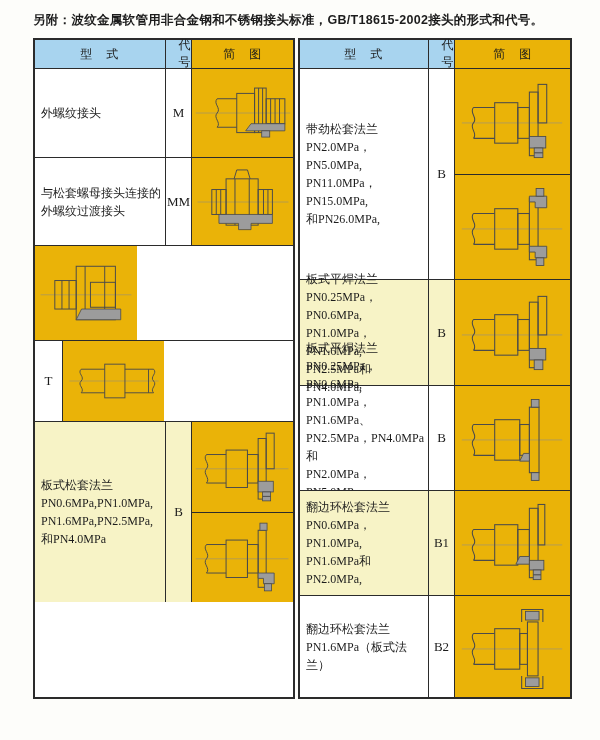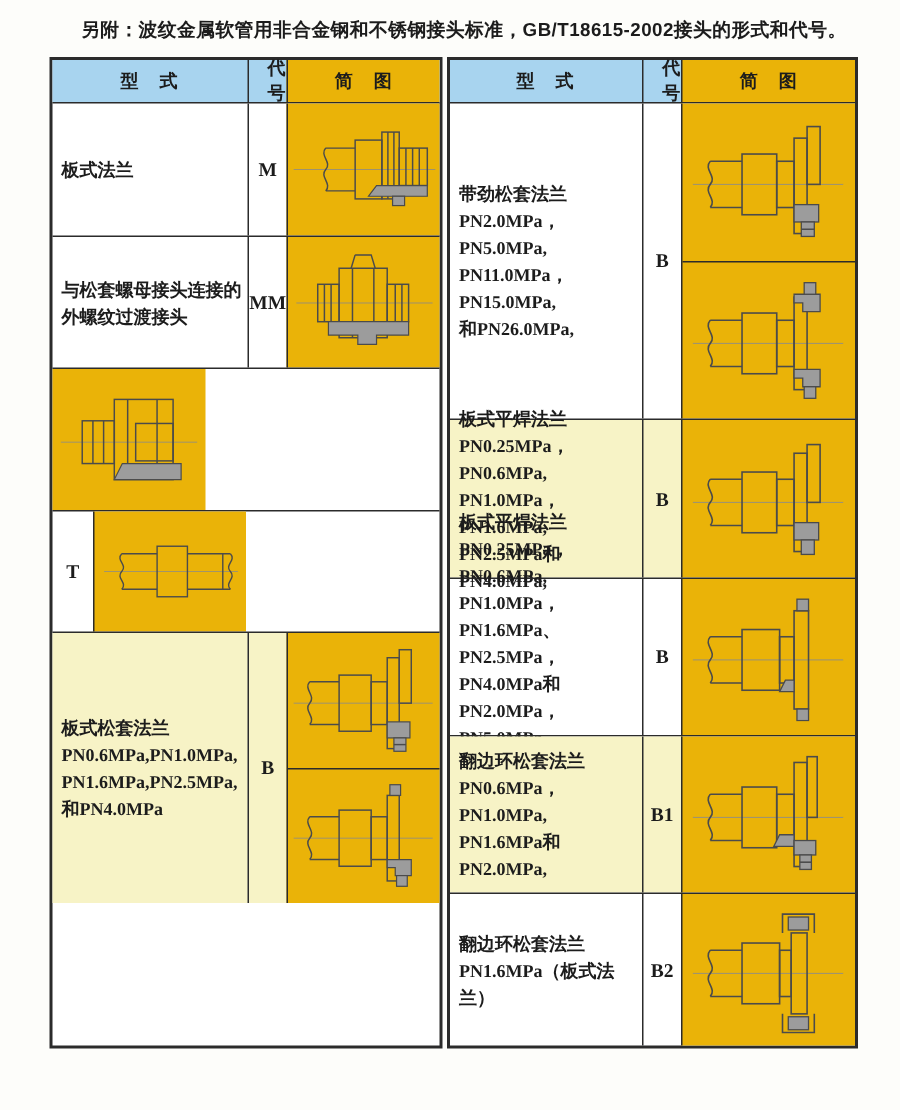--- a/index.html
+++ b/index.html
@@ -1,22 +1,22 @@
 <!DOCTYPE html>
 <html style="--header-bg: #a8d4ef; --hl: #f7f3c6; --border: #2b2b2b;"><head>
 <meta charset="utf-8">
 <style>
   :root{
     --border:#2b2b2b; --header-bg:#a8d4ef; --hl:#f7f3c6; --ink:#1c1c1c;
     --line:#4b4b4b; --gray:#9c9c9c;
   }
   *{margin:0;padding:0;box-sizing:border-box;}
   body{width:600px;height:740px;background:#fdfdfa;font-family:"Liberation Serif",serif;color:var(--ink);position:relative;overflow:hidden;}
-  .title{position:absolute;left:33px;top:12px;font-family:"Liberation Sans",sans-serif;font-size:12.5px;font-weight:600;letter-spacing:.3px;margin-left:21px;}
-  .tables{position:absolute;left:33px;top:38px;display:flex;gap:3px;font-weight:bold;}
+  .title{position:absolute;left:33px;top:12px;font-family:"Liberation Sans",sans-serif;font-size:12.5px;font-weight:600;letter-spacing:.3px;}
+  .tables{position:absolute;left:33px;top:38px;display:flex;gap:3px;}
   .half{display:flex;flex-direction:column;border:2px solid var(--border);background:#fff;}
   .half.left{width:262px;}
   .half.right{width:274px;}
   .row{display:flex;width:100%;}
   .row + .row{border-top:1.5px solid var(--border);}
   .cell{display:flex;align-items:center;}
   .cell + .cell{border-left:1.5px solid var(--border);}
   .left  .type{width:130px;} .left  .code{width:27px;} .left  .diag{width:102px;}
   .right .type{width:128px;} .right .code{width:27px;} .right .diag{width:116px;}
   .type{padding:4px 3px 4px 6px;font-size:12px;line-height:1.5;white-space:pre-line;}
@@ -39,21 +39,21 @@
 <div class="tables">
 
   <div class="half left">
     <div class="row hdr">
       <div class="cell type">型　式</div>
       <div class="cell code">代号</div>
       <div class="cell diag">简　图</div>
     </div>
 
     <div class="row" style="height:89px">
-      <div class="cell type">板式法兰</div>
+      <div class="cell type">外螺纹接头</div>
       <div class="cell code">M</div>
       <div class="cell diag">
         <svg width="98" height="72" viewBox="0 0 110 76">
           <line class="cl" x1="2" y1="38" x2="108" y2="38"></line>
           <path class="ln" d="M26,22 c-5,5.5 5,10.5 0,16 c-5,5.5 5,10.5 0,16 M26,22 h22 M26,54 h22"></path>
           <rect class="ln" x="48" y="16" width="20" height="44"></rect>
           <rect class="ln" x="68" y="10" width="13" height="50"></rect>
           <line class="ln" x1="72.5" y1="10" x2="72.5" y2="60"></line>
             <line class="ln" x1="77" y1="10" x2="77" y2="60"></line>
           <rect class="ln" x="81" y="22" width="21" height="28"></rect>

